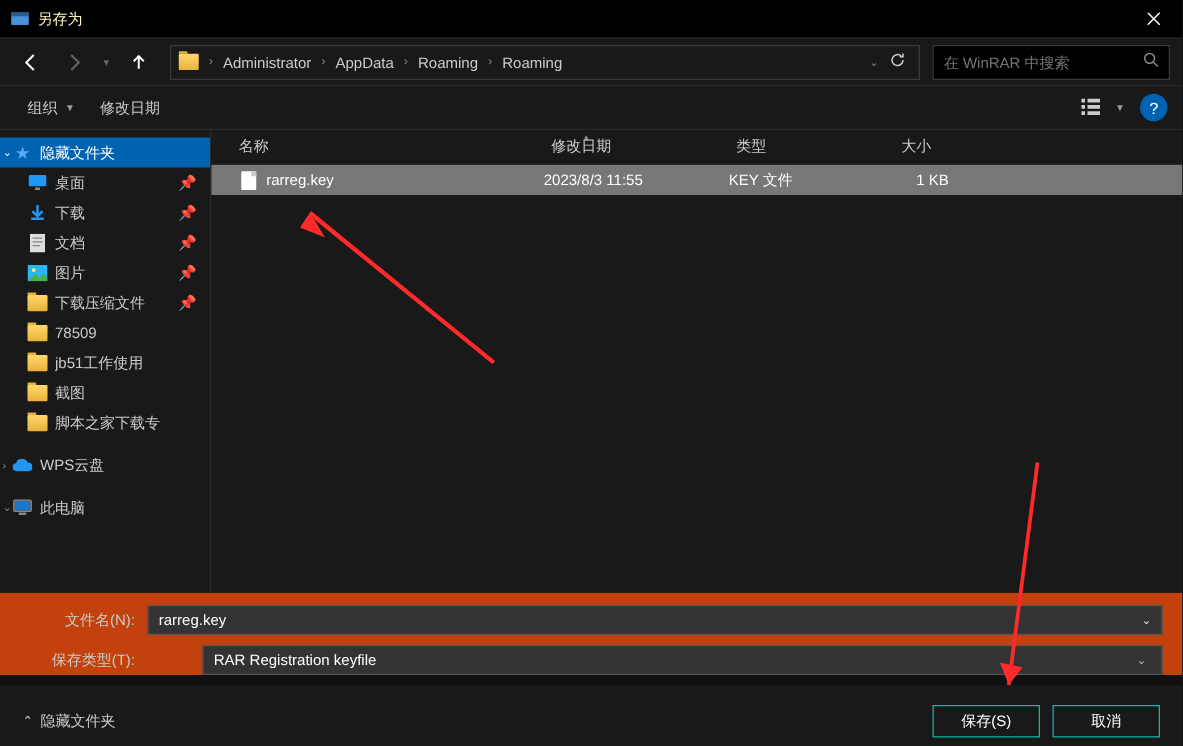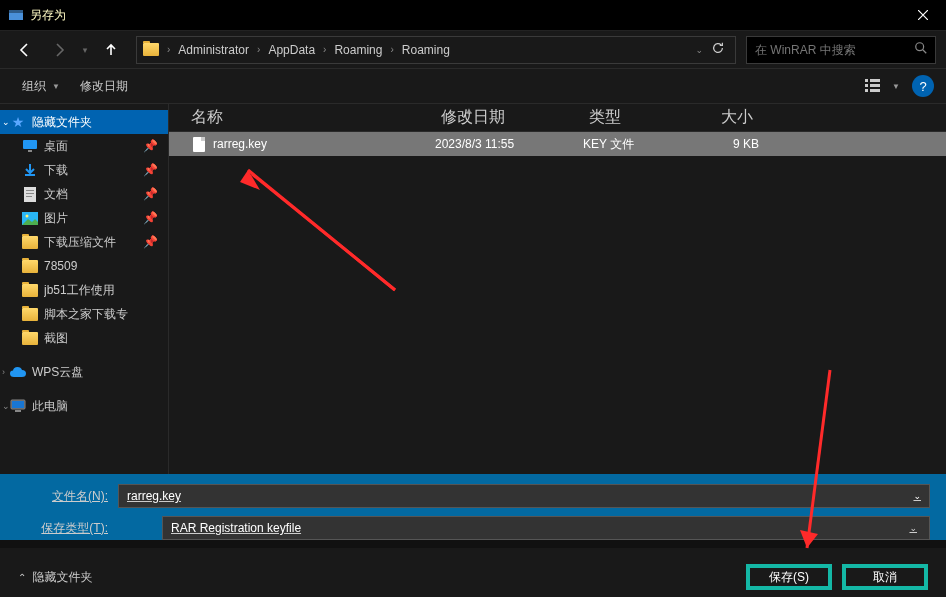--- a/index.html
+++ b/index.html
@@ -42,48 +42,48 @@
 .sb-indent0 { padding-left: 10px; }
 .sb-caret { position: absolute; left: 2px; font-size: 9px; color: #888; }
 .sb-item.selected .sb-caret { color: #fff; }
 .sb-icon { width: 16px; height: 16px; display: flex; align-items: center; justify-content: center; flex-shrink: 0; }
 .sb-label { white-space: nowrap; overflow: hidden; text-overflow: ellipsis; flex: 1; }
 .sb-pin { font-size: 12px; color: #888; margin-left: auto; margin-right: 2px; }
 .sb-spacer { height: 10px; }
 
 .filepane { flex: 1; background: #191919; border-left: 1px solid #2a2a2a; display: flex; flex-direction: column; overflow: hidden; }
 .filehdr { display: flex; height: 28px; align-items: center; border-bottom: 1px solid #2a2a2a; padding-left: 14px; }
-.col { padding: 0 8px; font-size: 16px; color: #ccc; }
+.col { padding: 0 8px; font-size: 12px; color: #ccc; }
 .col.name { width: 250px; }
 .col.date { width: 148px; }
 .col.type { width: 132px; }
 .col.size { flex: 1; }
 .hdr-caret { font-size: 8px; color: #999; position: absolute; left: 296px; top: 2px; }
 .filerow { display: flex; align-items: center; height: 24px; padding-left: 14px; cursor: pointer; }
 .filerow.sel { background: #777; color: #fff; }
 .frow-icon { width: 16px; height: 16px; margin-right: 6px; display: flex; align-items: center; justify-content: center; }
 .fc { padding: 0 8px; font-size: 12px; }
 .fc.name { width: 244px; display: flex; align-items: center; }
 .fc.date { width: 148px; }
 .fc.type { width: 132px; }
 .fc.size { width: 60px; text-align: right; }
 
 
-.bottomform { background: #0369a1; padding: 10px 16px 0 16px; text-decoration: underline; }
+.bottomform { background: #c2410c; padding: 10px 16px 0 16px; }
 .formrow { display: flex; align-items: center; margin-bottom: 8px; }
 .formlabel { width: 102px; text-align: right; padding-right: 10px; font-size: 12px; }
 .forminput { flex: 1; height: 24px; background: #333; border: 1px solid #555; color: #fff; padding: 0 8px; font-size: 12px; display: flex; align-items: center; }
 .forminput input { flex: 1; background: transparent; border: none; color: #fff; font-size: 12px; outline: none; }
 .formselect { display: flex; align-items: center; justify-content: space-between; margin-left: 44px; }
 .formselect .selcaret { color: #ccc; font-size: 9px; padding-right: 4px; }
 
 .bottombar { display: flex; align-items: center; padding: 16px 18px 14px 18px; background: #191919; }
 .hidefolders { display: flex; align-items: center; gap: 6px; cursor: pointer; font-size: 12px; }
 .btns { margin-left: auto; display: flex; gap: 10px; }
-.btn { width: 86px; height: 26px; background: #191919; border: 4px solid #14b8a6; color: #fff; display: flex; align-items: center; justify-content: center; font-size: 12px; cursor: pointer; }
+.btn { width: 86px; height: 26px; background: #191919; border: 1px solid #14b8a6; color: #fff; display: flex; align-items: center; justify-content: center; font-size: 12px; cursor: pointer; }
 
 
 .overlay { position: absolute; left: 0; top: 0; width: 946px; height: 597px; pointer-events: none; z-index: 10; }
 
 
 .foldericon { width: 16px; height: 13px; background: linear-gradient(#ffd86b,#e8b23a); border-radius: 1px; position: relative; }
 .foldericon::before { content: ''; position: absolute; top: -2px; left: 0; width: 7px; height: 2px; background: #e8b23a; border-radius: 1px 1px 0 0; }
 .fileicon { width: 12px; height: 15px; background: #fff; border-radius: 1px; position: relative; }
 .fileicon::after { content: ''; position: absolute; top: 0; right: 0; width: 4px; height: 4px; background: #ccc; }
 
@@ -247,27 +247,27 @@
     <div class="sb-item sb-indent1">
       <span class="sb-icon">
           <span class="foldericon"></span>
         </span>
       <span class="sb-label">jb51工作使用</span>
     </div>
     <div class="sb-item sb-indent1">
       <span class="sb-icon">
           <span class="foldericon"></span>
         </span>
+      <span class="sb-label">截图</span>
+    </div>
+    <div class="sb-item sb-indent1">
+      <span class="sb-icon">
+          <span class="foldericon"></span>
+        </span>
       <span class="sb-label">脚本之家下载专</span>
-    </div>
-    <div class="sb-item sb-indent1">
-      <span class="sb-icon">
-          <span class="foldericon"></span>
-        </span>
-      <span class="sb-label">截图</span>
     </div>
     <div class="sb-spacer"></div>
     <div class="sb-item sb-indent0">
       <span class="sb-caret">›</span>
       <span class="sb-icon">
           <svg width="16" height="11" viewBox="0 0 16 11">
             <path d="M4 10 Q0 10 0 6.5 Q0 3.5 3 3.5 Q3.5 0 7.5 0 Q11 0 12 3 Q16 3 16 6.5 Q16 10 12 10 Z" fill="#2196f3"></path>
           </svg>
         </span>
       <span class="sb-label">WPS云盘</span>
@@ -296,21 +296,21 @@
     </div>
     <div class="filerow sel">
       <div class="fc name">
         <span class="frow-icon">
             <span class="fileicon"></span>
           </span>
         <span>rarreg.key</span>
       </div>
       <div class="fc date">2023/8/3 11:55</div>
       <div class="fc type">KEY 文件</div>
-      <div class="fc size">9 KB</div>
+      <div class="fc size">1 KB</div>
     </div>
   </div>
 </div>
 
 <div class="bottomform">
   <div class="formrow">
     <div class="formlabel">文件名(N):</div>
     <div class="forminput">
       <input type="text" value="rarreg.key" style="">
       <span class="selcaret" style="font-size:9px;">⌄</span>

